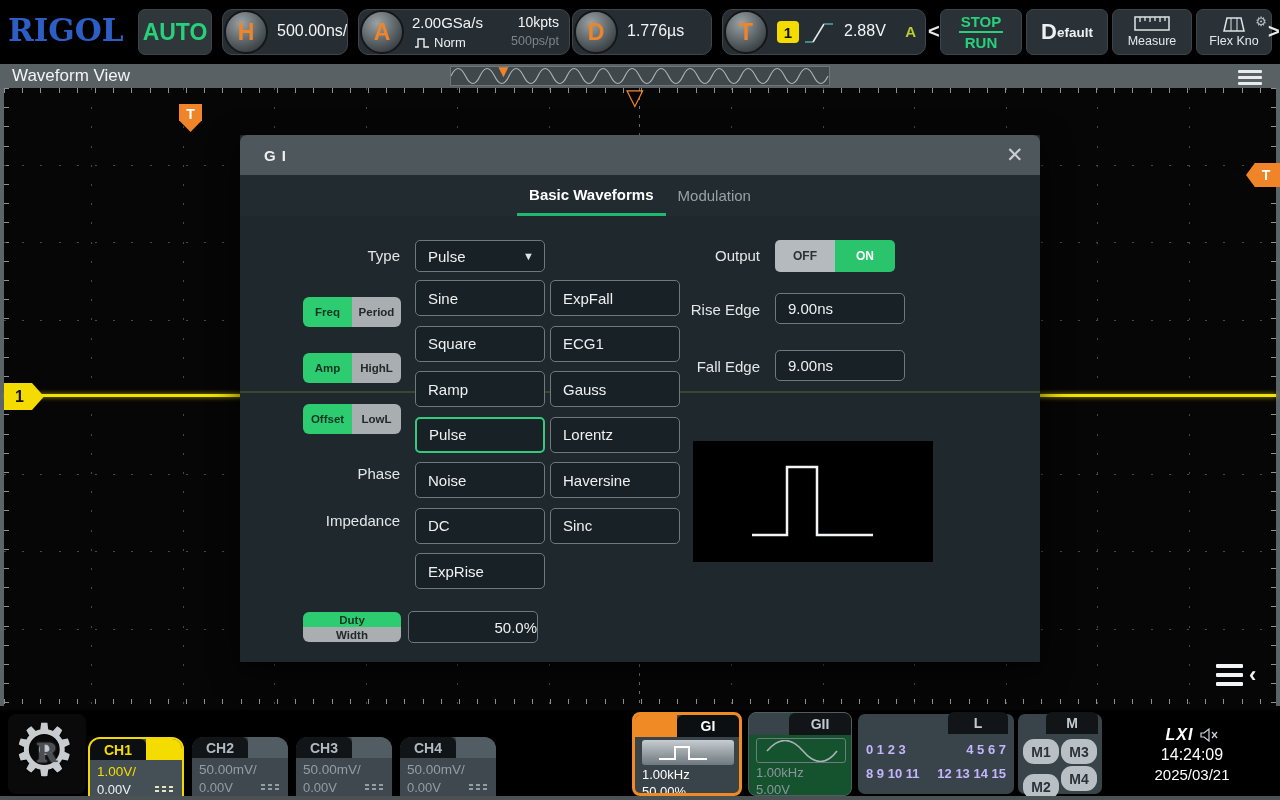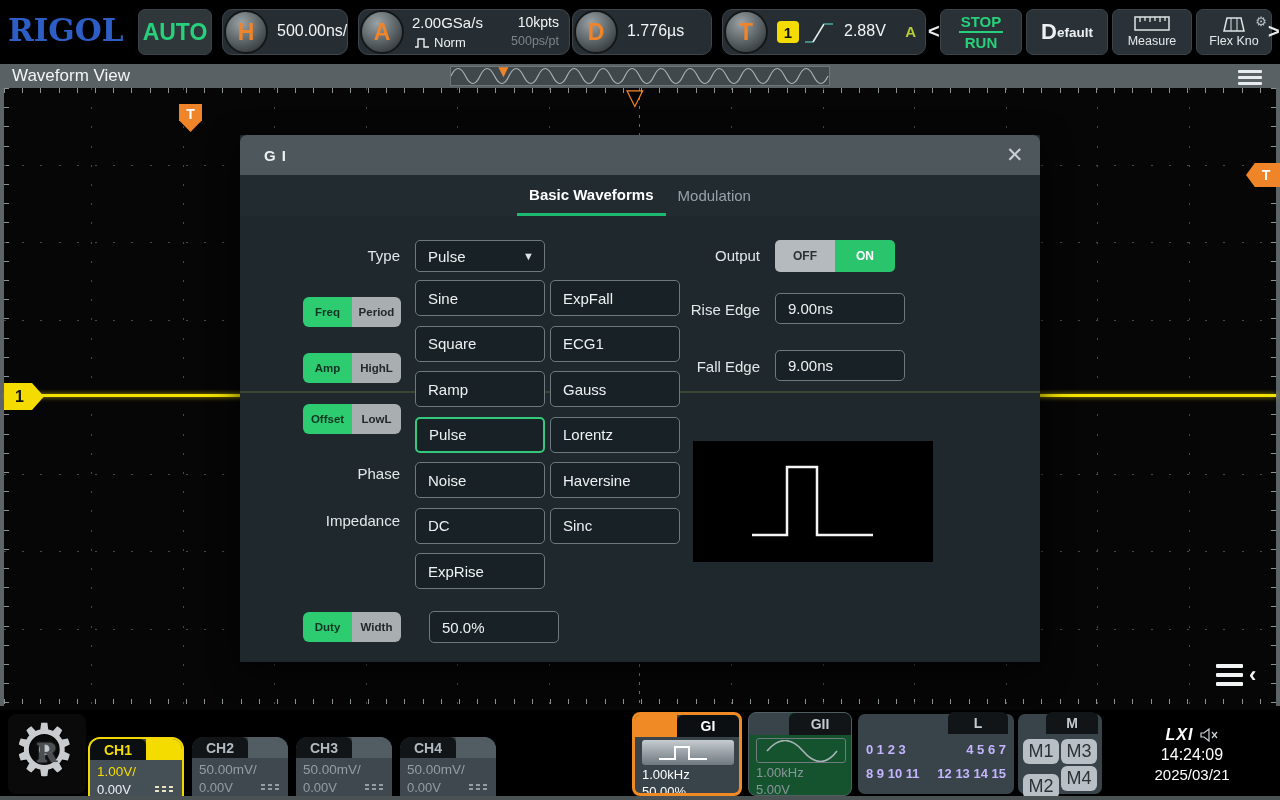--- a/index.html
+++ b/index.html
@@ -157,22 +157,22 @@
   #gii-box .gstrip { background:#39434a; }
   #gii-icon { width:90px; height:25px; border:1px solid #707a80; border-radius:3px; display:flex; align-items:center; justify-content:center; }
   #gii-box .gv1, #gii-box .gv2 { color:#8b969c; font-size:13px; margin-top:2px; }
   #l-box { left:858px; top:714px; width:156px; height:80px; background:#39434a; border-radius:7px; }
   #l-box .gtab { position:absolute; right:6px; top:-2px; height:22px; width:60px; background:#111517; border-radius:6px 6px 0 0;
     color:#c3cbd0; font-weight:bold; font-size:14px; display:flex; align-items:center; justify-content:center; }
   .l-row { position:absolute; left:8px; right:8px; display:flex; justify-content:space-between; color:#c4b5fd; font-weight:bold; font-size:13px; }
   #m-box { left:1018px; top:714px; width:84px; height:80px; background:#39434a; border-radius:7px; }
   #m-box .gtab { position:absolute; right:4px; top:-2px; height:22px; width:52px; background:#111517; border-radius:6px 6px 0 0;
     color:#c3cbd0; font-weight:bold; font-size:14px; display:flex; align-items:center; justify-content:center; }
-  .m-cell { position:absolute; width:36px; height:25px; background:#b9c0c5; border-radius:6px;
-    color:#2c3236; font-weight:normal; font-size:18px; display:flex; align-items:center; justify-content:center; }
+  .m-cell { position:absolute; width:36px; height:25px; background:#b9c0c5; border-radius:11px;
+    color:#2c3236; font-weight:bold; font-size:14px; display:flex; align-items:center; justify-content:center; }
   #status-box { left:1108px; top:712px; width:168px; height:84px; background:#000; border-radius:8px;
     display:flex; flex-direction:column; align-items:center; justify-content:center; gap:2px; }
   #lxi-line { display:flex; align-items:center; gap:7px; }
   #lxi-logo { color:#fff; font-weight:bold; font-style:italic; font-size:16px; letter-spacing:1px; }
   #status-time { color:#fff; font-size:16px; }
   #status-date { color:#fff; font-size:15px; }
 </style>
 </head>
 <body>
 
@@ -346,25 +346,25 @@
       <span class="off">Period</span>
     </div>
     <div class="abs toggle" style="left:63px; top:218px;">
       <span class="on">Amp</span>
       <span class="off">HighL</span>
     </div>
     <div class="abs toggle" style="left:63px; top:269px;">
       <span class="on">Offset</span>
       <span class="off">LowL</span>
     </div>
-    <div class="abs toggle" style="left:63px; top:477px;">
+    <div class="abs toggle" style="left:63px; top:477px;flex-direction:column;">
       <span class="on">Duty</span>
       <span class="off">Width</span>
     </div>
-    <div class="abs field" style="left:189px; top:476px;">
+    <div class="abs field" style="left:168px; top:476px;justify-content:flex-end;">
       <span>50.0%</span>
     </div>
 
     <div class="abs dlg-label" style="left:395px; top:112px; width:125px;">Output</div>
     <div id="output-toggle" class="abs" style="left:535px; top:105px;">
       <span class="o-off">OFF</span>
       <span class="o-on">ON</span>
     </div>
 
     <div class="abs dlg-label" style="left:395px; top:166px; width:125px;">Rise Edge</div>

